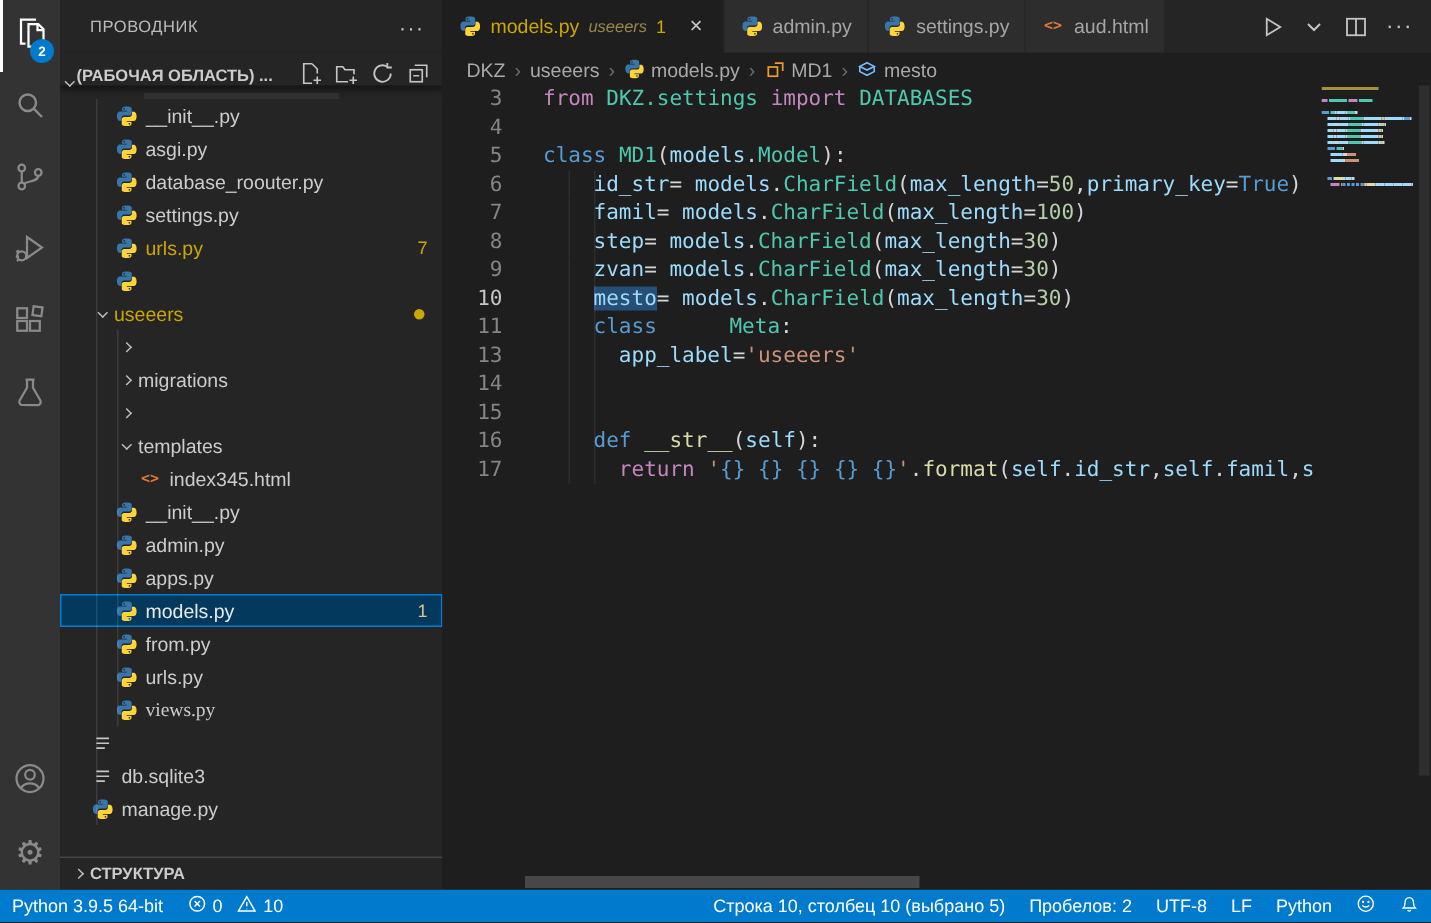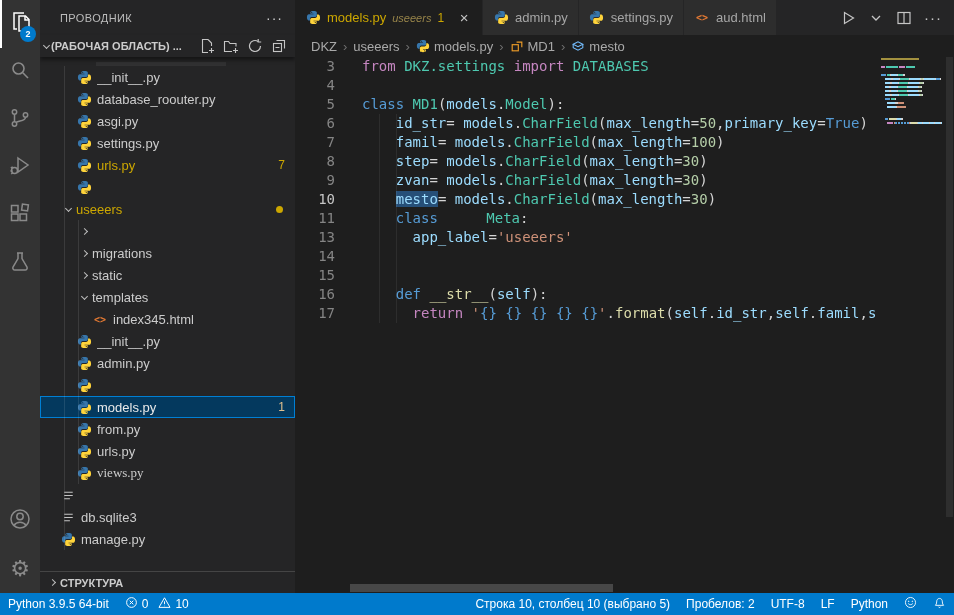--- a/index.html
+++ b/index.html
@@ -17,21 +17,21 @@
   .ab-item svg { width:24px; height:24px; }
   .ab-item .gear-txt { font-size:22px; line-height:1; }
   .ab-badge { position:absolute; right:4px; bottom:6px; min-width:16px; height:16px; border-radius:8px;
               background:#007acc; color:#fff; font-size:9px; font-weight:bold; display:flex; align-items:center; justify-content:center; }
 
   
   .sidebar { width:255px; background:#252526; position:relative; flex:none; overflow:hidden; }
   .sb-title { height:35px; display:flex; align-items:center; padding:0 12px 0 20px; font-size:11px; color:#bbbbbb; }
   .sb-title .label { flex:1; letter-spacing:.4px; }
   .sb-title .more { color:#cccccc; font-size:14px; letter-spacing:1px; cursor:pointer; }
-  .sb-section { height:22px; display:flex; align-items:center; padding:0 8px 0 4px; font-size:11px; font-weight:bold; color:#cccccc;
+  .sb-section { height:22px; display:flex; align-items:flex-end; padding:0 8px 0 4px; font-size:11px; font-weight:bold; color:#cccccc;
                 position:relative; z-index:3; background:#252526; box-shadow:0 3px 4px rgba(0,0,0,.45); }
   .sb-section .chev { margin-right:2px; }
   .sb-section .label { flex:1; white-space:nowrap; overflow:hidden; }
   .sb-actions { display:flex; gap:8px; }
   .sb-actions span { width:16px; height:16px; color:#c5c5c5; cursor:pointer; }
   .sb-actions svg { width:16px; height:16px; }
 
   .tree { position:relative; }
   .partial-row { height:9px; overflow:hidden; position:relative; }
   .partial-row:before { content:""; position:absolute; left:56px; top:5px; width:130px; height:4px; background:#3a3a3a; opacity:.6; }
@@ -206,30 +206,30 @@
             </span>
             <span class="lbl">__init__.py</span>
           </div>
           <div class="trow" style="padding-left: 36px;">
             <span class="ficon">
               <svg viewBox="0 0 32 32">
                 <path fill="#3776ab" d="M15.9 2c-7 0-6.6 3-6.6 3v3.1h6.7v1H6.7S2 8.6 2 15.7c0 7 4.1 6.8 4.1 6.8h2.4v-3.3s-.1-4.1 4-4.1h6.7s3.9.1 3.9-3.8V5.1S23.7 2 15.9 2zm-3.7 2.1a1.2 1.2 0 1 1 0 2.4 1.2 1.2 0 0 1 0-2.4z"></path>
                 <path fill="#ffd43b" d="M16.1 30c7 0 6.6-3 6.6-3v-3.1H16v-1h9.3s4.7.5 4.7-6.6c0-7-4.1-6.8-4.1-6.8h-2.4v3.3s.1 4.1-4 4.1h-6.7s-3.9-.1-3.9 3.8v6.2S8.3 30 16.1 30zm3.7-2.1a1.2 1.2 0 1 1 0-2.4 1.2 1.2 0 0 1 0 2.4z"></path>
               </svg>
             </span>
+            <span class="lbl">asgi.py</span>
+          </div>
+          <div class="trow" style="padding-left: 36px;">
+            <span class="ficon">
+              <svg viewBox="0 0 32 32">
+                <path fill="#3776ab" d="M15.9 2c-7 0-6.6 3-6.6 3v3.1h6.7v1H6.7S2 8.6 2 15.7c0 7 4.1 6.8 4.1 6.8h2.4v-3.3s-.1-4.1 4-4.1h6.7s3.9.1 3.9-3.8V5.1S23.7 2 15.9 2zm-3.7 2.1a1.2 1.2 0 1 1 0 2.4 1.2 1.2 0 0 1 0-2.4z"></path>
+                <path fill="#ffd43b" d="M16.1 30c7 0 6.6-3 6.6-3v-3.1H16v-1h9.3s4.7.5 4.7-6.6c0-7-4.1-6.8-4.1-6.8h-2.4v3.3s.1 4.1-4 4.1h-6.7s-3.9-.1-3.9 3.8v6.2S8.3 30 16.1 30zm3.7-2.1a1.2 1.2 0 1 1 0-2.4 1.2 1.2 0 0 1 0 2.4z"></path>
+              </svg>
+            </span>
             <span class="lbl">database_roouter.py</span>
-          </div>
-          <div class="trow" style="padding-left: 36px;">
-            <span class="ficon">
-              <svg viewBox="0 0 32 32">
-                <path fill="#3776ab" d="M15.9 2c-7 0-6.6 3-6.6 3v3.1h6.7v1H6.7S2 8.6 2 15.7c0 7 4.1 6.8 4.1 6.8h2.4v-3.3s-.1-4.1 4-4.1h6.7s3.9.1 3.9-3.8V5.1S23.7 2 15.9 2zm-3.7 2.1a1.2 1.2 0 1 1 0 2.4 1.2 1.2 0 0 1 0-2.4z"></path>
-                <path fill="#ffd43b" d="M16.1 30c7 0 6.6-3 6.6-3v-3.1H16v-1h9.3s4.7.5 4.7-6.6c0-7-4.1-6.8-4.1-6.8h-2.4v3.3s.1 4.1-4 4.1h-6.7s-3.9-.1-3.9 3.8v6.2S8.3 30 16.1 30zm3.7-2.1a1.2 1.2 0 1 1 0-2.4 1.2 1.2 0 0 1 0 2.4z"></path>
-              </svg>
-            </span>
-            <span class="lbl">asgi.py</span>
           </div>
           <div class="trow" style="padding-left: 36px;">
             <span class="ficon">
               <svg viewBox="0 0 32 32">
                 <path fill="#3776ab" d="M15.9 2c-7 0-6.6 3-6.6 3v3.1h6.7v1H6.7S2 8.6 2 15.7c0 7 4.1 6.8 4.1 6.8h2.4v-3.3s-.1-4.1 4-4.1h6.7s3.9.1 3.9-3.8V5.1S23.7 2 15.9 2zm-3.7 2.1a1.2 1.2 0 1 1 0 2.4 1.2 1.2 0 0 1 0-2.4z"></path>
                 <path fill="#ffd43b" d="M16.1 30c7 0 6.6-3 6.6-3v-3.1H16v-1h9.3s4.7.5 4.7-6.6c0-7-4.1-6.8-4.1-6.8h-2.4v3.3s.1 4.1-4 4.1h-6.7s-3.9-.1-3.9 3.8v6.2S8.3 30 16.1 30zm3.7-2.1a1.2 1.2 0 1 1 0-2.4 1.2 1.2 0 0 1 0 2.4z"></path>
               </svg>
             </span>
             <span class="lbl">settings.py</span>
           </div>
@@ -266,21 +266,20 @@
           <div class="trow" style="padding-left: 36px;">
             <span class="chev">
               <i></i>
             </span>
             <span class="lbl">migrations</span>
           </div>
           <div class="trow" style="padding-left: 36px;">
             <span class="chev">
               <i></i>
             </span>
-            <span class="lbl">static</span>
           </div>
           <div class="trow" style="padding-left: 36px;">
             <span class="chev down">
               <i></i>
             </span>
             <span class="lbl">templates</span>
           </div>
           <div class="trow" style="padding-left: 52px;">
             <span class="ficon html-ic">&lt;&gt;</span>
             <span class="lbl">index345.html</span>
@@ -303,20 +302,21 @@
             </span>
             <span class="lbl">admin.py</span>
           </div>
           <div class="trow" style="padding-left: 36px;">
             <span class="ficon">
               <svg viewBox="0 0 32 32">
                 <path fill="#3776ab" d="M15.9 2c-7 0-6.6 3-6.6 3v3.1h6.7v1H6.7S2 8.6 2 15.7c0 7 4.1 6.8 4.1 6.8h2.4v-3.3s-.1-4.1 4-4.1h6.7s3.9.1 3.9-3.8V5.1S23.7 2 15.9 2zm-3.7 2.1a1.2 1.2 0 1 1 0 2.4 1.2 1.2 0 0 1 0-2.4z"></path>
                 <path fill="#ffd43b" d="M16.1 30c7 0 6.6-3 6.6-3v-3.1H16v-1h9.3s4.7.5 4.7-6.6c0-7-4.1-6.8-4.1-6.8h-2.4v3.3s.1 4.1-4 4.1h-6.7s-3.9-.1-3.9 3.8v6.2S8.3 30 16.1 30zm3.7-2.1a1.2 1.2 0 1 1 0-2.4 1.2 1.2 0 0 1 0 2.4z"></path>
               </svg>
             </span>
+            <span class="lbl">apps.py</span>
           </div>
           <div class="trow sel" style="padding-left: 36px;">
             <span class="ficon">
               <svg viewBox="0 0 32 32">
                 <path fill="#3776ab" d="M15.9 2c-7 0-6.6 3-6.6 3v3.1h6.7v1H6.7S2 8.6 2 15.7c0 7 4.1 6.8 4.1 6.8h2.4v-3.3s-.1-4.1 4-4.1h6.7s3.9.1 3.9-3.8V5.1S23.7 2 15.9 2zm-3.7 2.1a1.2 1.2 0 1 1 0 2.4 1.2 1.2 0 0 1 0-2.4z"></path>
                 <path fill="#ffd43b" d="M16.1 30c7 0 6.6-3 6.6-3v-3.1H16v-1h9.3s4.7.5 4.7-6.6c0-7-4.1-6.8-4.1-6.8h-2.4v3.3s.1 4.1-4 4.1h-6.7s-3.9-.1-3.9 3.8v6.2S8.3 30 16.1 30zm3.7-2.1a1.2 1.2 0 1 1 0-2.4 1.2 1.2 0 0 1 0 2.4z"></path>
               </svg>
             </span>
             <span class="lbl">models.py</span>
             <span class="tbadge">1</span>

